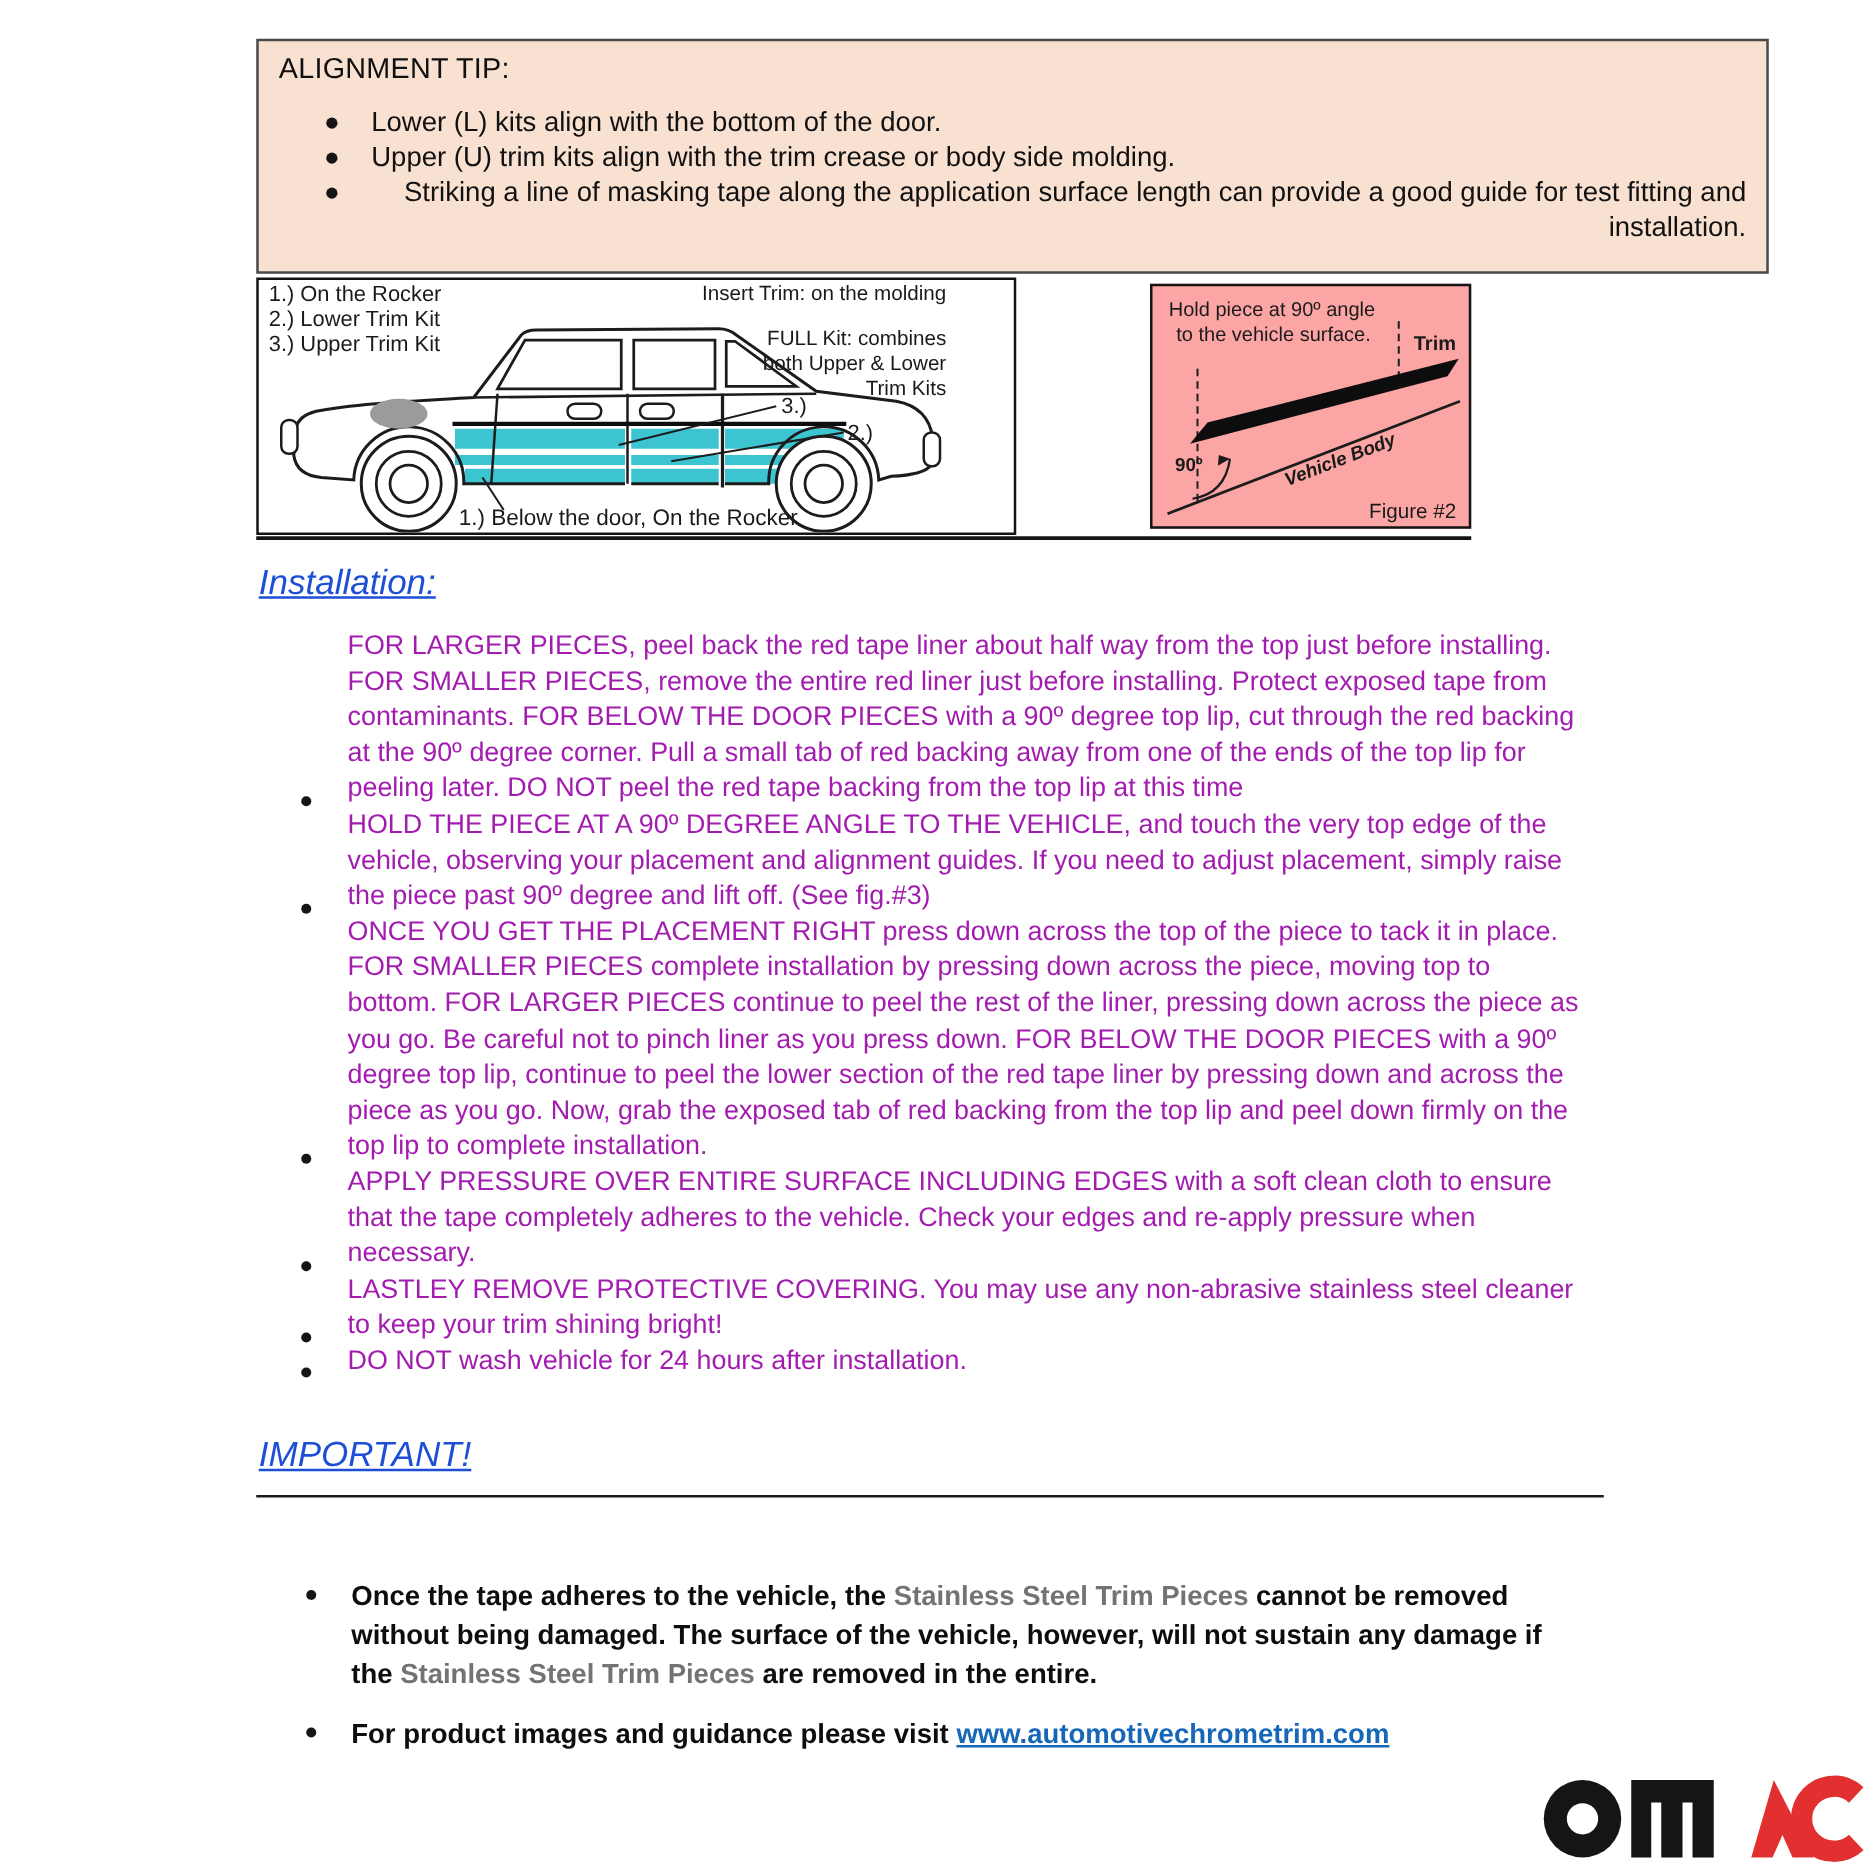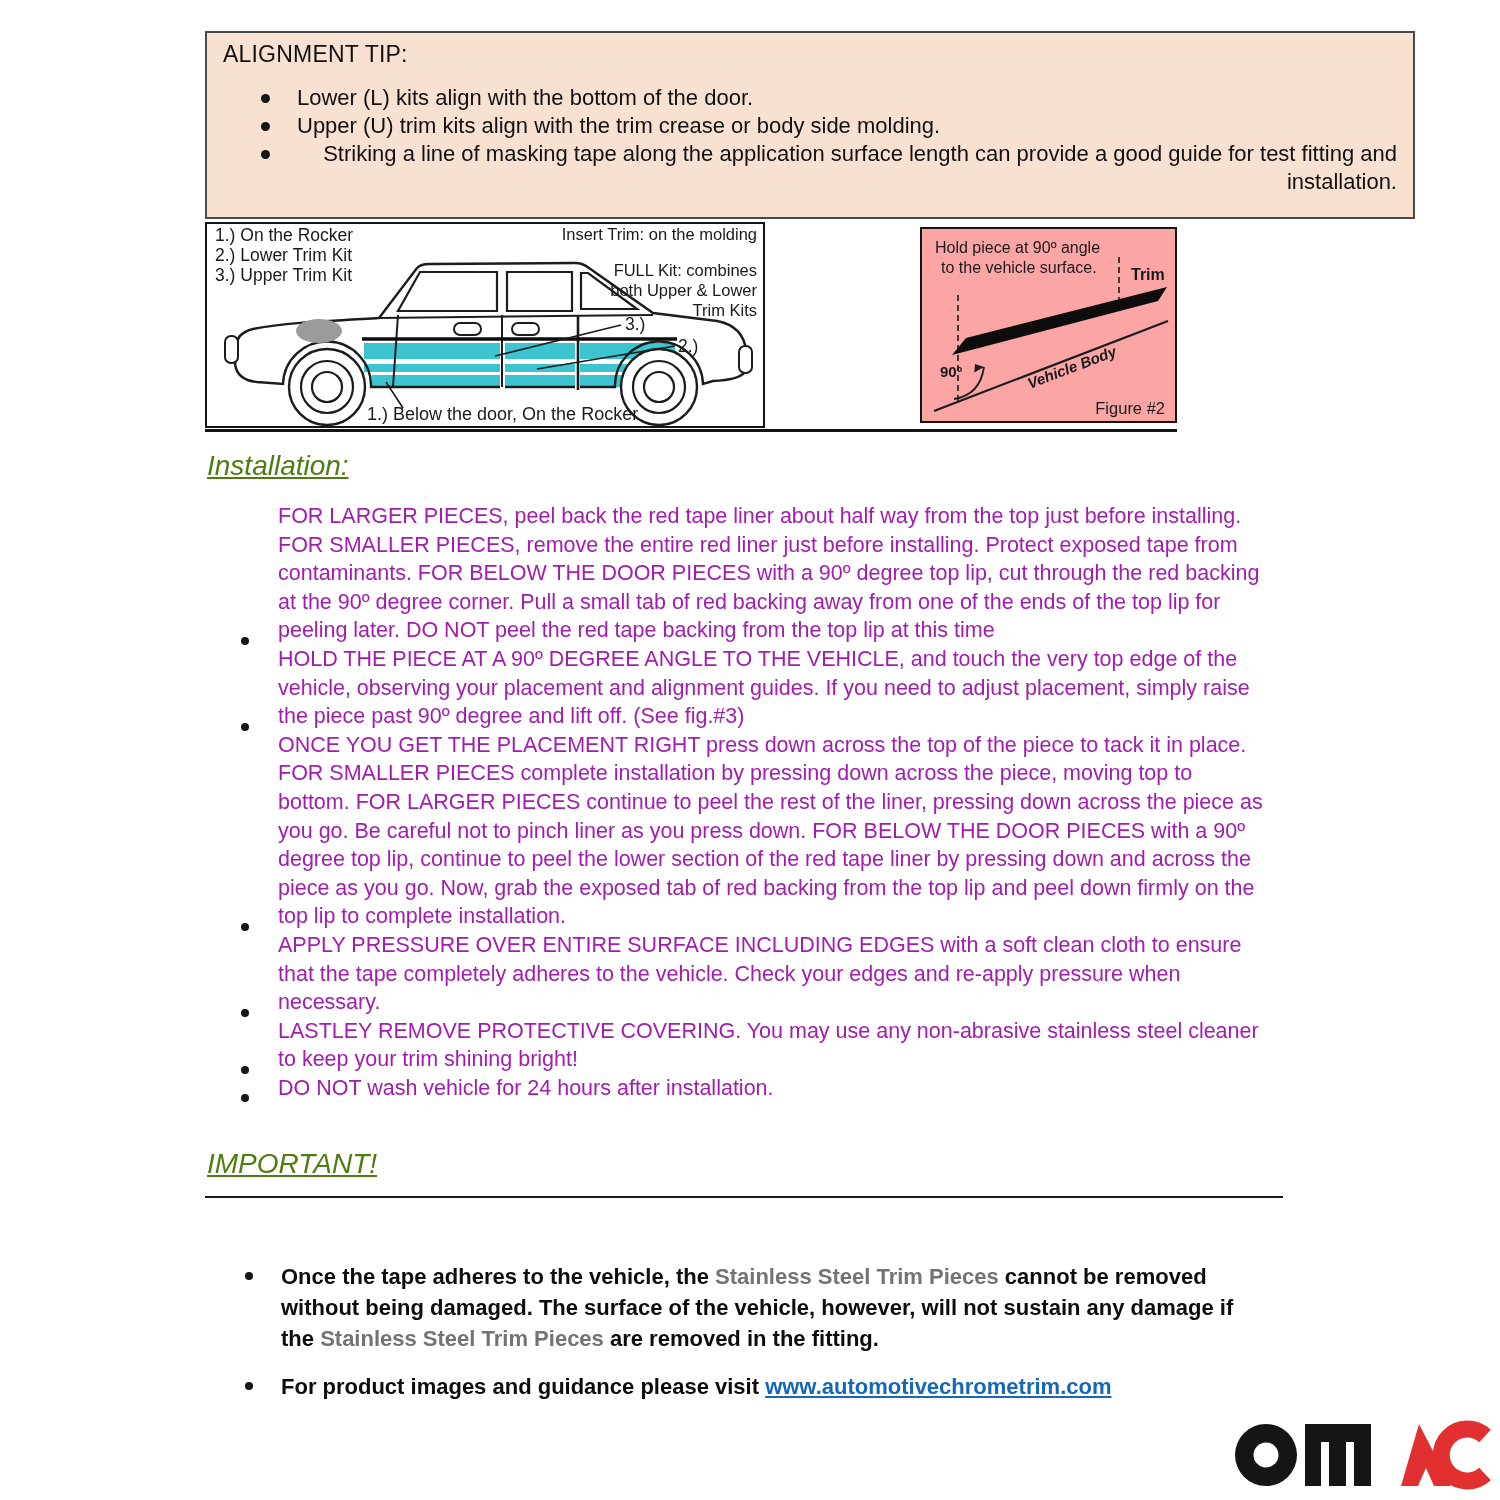--- a/index.html
+++ b/index.html
@@ -12,35 +12,35 @@
     background:#f9e1d2; border:2px solid #4a4a4a; padding:8px 16px 10px 16px;
   }
   .tip-title { font-size:23px; color:#101010; letter-spacing:0.2px; }
   .tip-list { list-style:none; margin-top:16px; }
   .tip-list li { display:flex; align-items:flex-start; font-size:22px; line-height:28px; }
   .tip-list li + li { margin-top:0;text-align:right; }
   .tip-list .dot { flex:none; width:9px; height:9px; border-radius:50%; background:#151515; margin:10px 27px 0 38px; }
 
   
   .car-box {
-    position:absolute; left:205px; top:222px; width:560px; height:206px;
+    position:absolute; left:205px; top:222px; width:608px; height:206px;
     border:2px solid #141414; background:#fff;
   }
   .fig2-box {
     position:absolute; left:920px; top:227px; width:257px; height:196px;
     border:2px solid #141414; background:#fca5a5;
   }
   .figs-underline { position:absolute; left:205px; top:429px; width:972px; height:3px; background:#141414; }
   svg { display:block; }
   svg text { font-family:"Liberation Sans", sans-serif; fill:#1a1a1a; }
 
   
   .section-heading {
     position:absolute; left:207px; font-size:28px; font-style:italic;
-    text-decoration:underline; color:#4d7c0f;
+    text-decoration:underline; color:#1d4ed8;
   }
   .h-install { top:450px; }
   .h-important { top:1148px; }
 
   
   .install-list { position:absolute; left:241px; top:502px; width:1028px; list-style:none; }
   .install-list li { display:flex; align-items:flex-end; font-size:21.5px; line-height:28.6px; color:#a21caf; }
   .install-list .dot { flex:none; width:8px; height:8px; border-radius:50%; background:#151515; margin:10px 29px 0 0; }
 
   
@@ -190,21 +190,21 @@
 </ul>
 
 <div class="separator"></div>
 
 <div class="section-heading h-important">IMPORTANT!</div>
 
 <ul class="important-list">
   <li>
     <span class="dot"></span>
     <span>
-      <span>Once the tape adheres to the vehicle, the </span><span class="red-text">Stainless Steel Trim Pieces</span><span> cannot be removed without being damaged. The surface of the vehicle, however, will not sustain any damage if the </span><span class="red-text">Stainless Steel Trim Pieces</span><span> are removed in the fitting.</span>
+      <span>Once the tape adheres to the vehicle, the </span><span class="red-text">Stainless Steel Trim Pieces</span><span> cannot be removed without being damaged. The surface of the vehicle, however, will not sustain any damage if the </span><span class="red-text">Stainless Steel Trim Pieces</span><span> are removed in the entire.</span>
     </span>
   </li>
   <li>
     <span class="dot"></span>
     <span>
       <span>For product images and guidance please visit </span><a class="link">www.automotivechrometrim.com</a>
     </span>
   </li>
 </ul>
 

